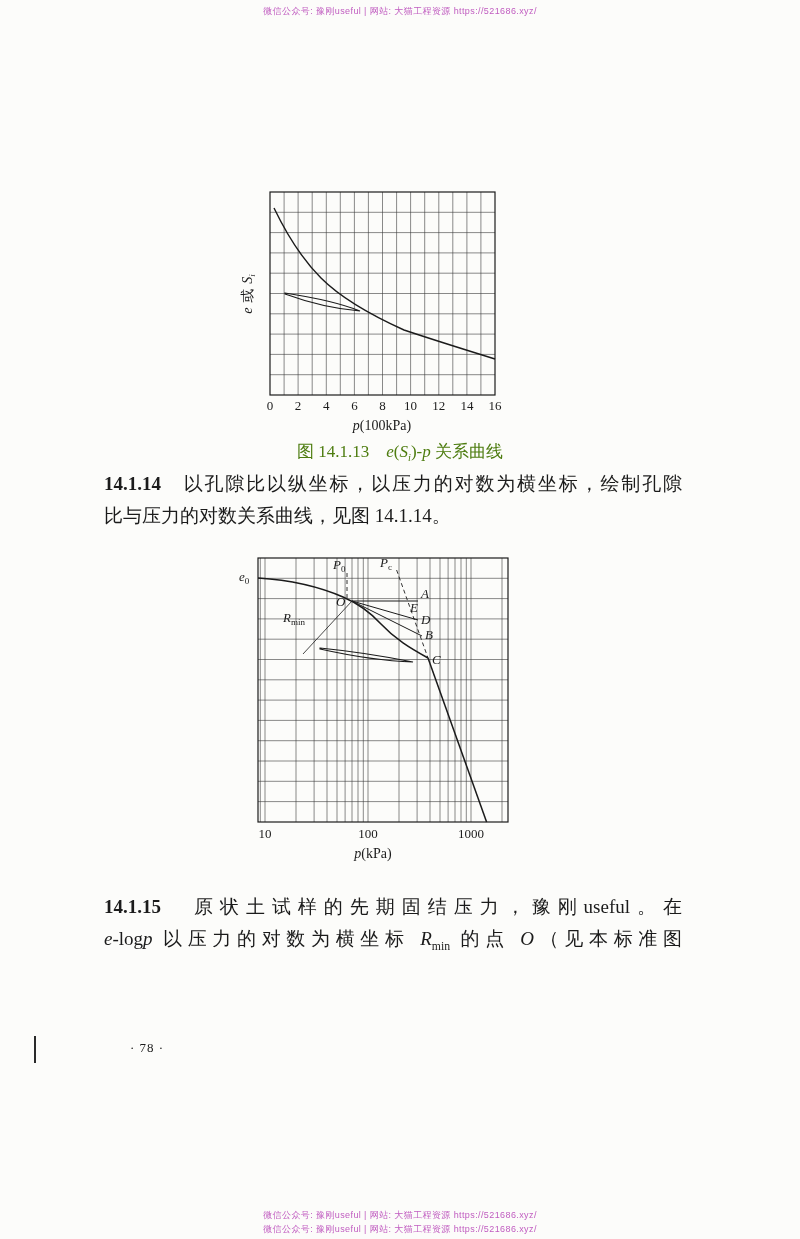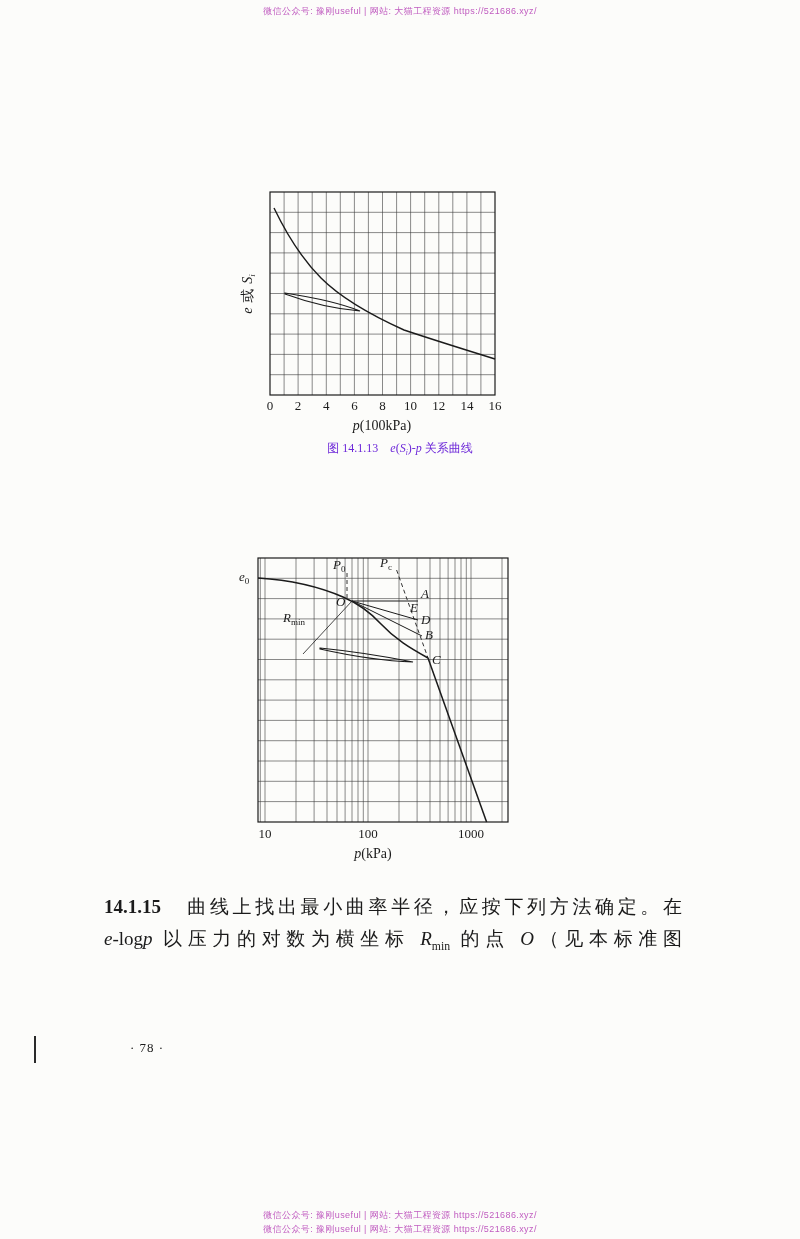--- a/index.html
+++ b/index.html
@@ -20,21 +20,21 @@
 
   .figure { position:absolute; }
   .fig1 { left:208px; top:182px; width:330px; height:258px; }
   .fig2 { left:225px; top:548px; width:320px; height:318px; }
   svg { display:block; }
   svg text { font-family:"Liberation Serif", serif; fill:#1b1b1b; }
   .svg-it { font-style:italic; }
 
   .caption {
     position:absolute; left:5px; width:790px; text-align:center;
-    font-size:12px; color:#6d28d9;
+    font-size:17px; color:#4d7c0f;
   }
   .cap1 { top:440px; }
   .cap2 { top:868px; }
 
   .para { position:absolute; left:104px; width:578px; font-size:19px; }
   .p1 { top:468px; }
   .p2 { top:891px; }
   .para-line {
     height:32px; line-height:32px;
     text-align:justify; text-align-last:justify;
@@ -83,20 +83,24 @@
         <tspan class="svg-it">p</tspan><tspan>(100kPa)</tspan>
       </text>
       <text transform="translate(44 112) rotate(-90)" text-anchor="middle" font-size="14">
         <tspan class="svg-it">e</tspan><tspan dx="5">或</tspan><tspan dx="5" class="svg-it">S</tspan><tspan dy="3" font-size="9" class="svg-it">i</tspan>
       </text>
     </svg>
   </div>
 
   <div class="caption cap1"><span class="run-t">图 14.1.13　</span><span class="run-i">e</span><span class="run-t">(</span><span class="run-i">S</span><sub class="run-s">i</sub><span class="run-t">)-</span><span class="run-i">p</span><span class="run-t"> 关系曲线</span></div>
 
+  <div class="para p1">
+    <div class="para-line"><span class="run-b">14.1.14</span><span class="run-t">　以孔隙比以纵坐标，以压力的对数为横坐标，绘制孔隙</span></div>
+    <div class="para-line last"><span class="run-t">比与压力的对数关系曲线，见图 14.1.14。</span></div>
+  </div>
 
   <div class="figure fig2">
     <svg width="320" height="318" viewBox="0 0 320 318">
       <g stroke="#3a3a3a" stroke-width="0.6" fill="none">
         <path d="M35.3 10V274 M40 10V274 M71 10V274 M89.1 10V274 M102 10V274 M112 10V274 M120.1 10V274 M127 10V274 M133 10V274 M138.3 10V274 M143 10V274 M174 10V274 M192.1 10V274 M205 10V274 M215 10V274 M223.1 10V274 M230 10V274 M236 10V274 M241.3 10V274 M246 10V274 M277 10V274"></path>
         <path d="M33 30.3H283 M33 50.6H283 M33 70.9H283 M33 91.2H283 M33 111.5H283 M33 131.8H283 M33 152.1H283 M33 172.4H283 M33 192.7H283 M33 213H283 M33 233.3H283 M33 253.6H283"></path>
       </g>
       <rect x="33" y="10" width="250" height="264" fill="none" stroke="#1b1b1b" stroke-width="1.2"></rect>
 
       <g fill="none" stroke="#1b1b1b">
@@ -133,21 +137,21 @@
         <text x="246" y="290">1000</text>
       </g>
       <text x="148" y="310" text-anchor="middle" font-size="14">
         <tspan class="svg-it">p</tspan><tspan>(kPa)</tspan>
       </text>
     </svg>
   </div>
 
 
   <div class="para p2">
-    <div class="para-line"><span class="run-b">14.1.15</span><span class="run-t">　曲线上找出最小曲率半径，应按下列方法确定。在</span></div>
+    <div class="para-line"><span class="run-b">14.1.15</span><span class="run-t">　原状土试样的先期固结压力，豫刚useful。在</span></div>
     <div class="para-line"><span class="run-i">e</span><span class="run-t">-log</span><span class="run-i">p</span><span class="run-t"> 以压力的对数为横坐标 </span><span class="run-i">R</span><sub class="run-u">min</sub><span class="run-t"> 的点 </span><span class="run-i">O</span><span class="run-t">（见本标准图</span></div>
   </div>
 
   <div class="scan-mark"></div>
   <div class="page-number">· 78 ·</div>
 
   <div class="watermark wm-b1">微信公众号: 豫刚useful | 网站: 大猫工程资源 https://521686.xyz/</div>
   <div class="watermark wm-b2">微信公众号: 豫刚useful | 网站: 大猫工程资源 https://521686.xyz/</div>
 
 </div>

